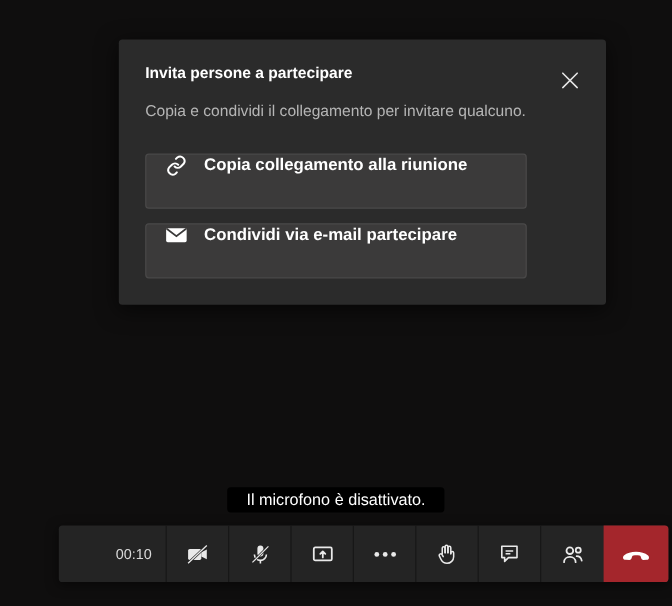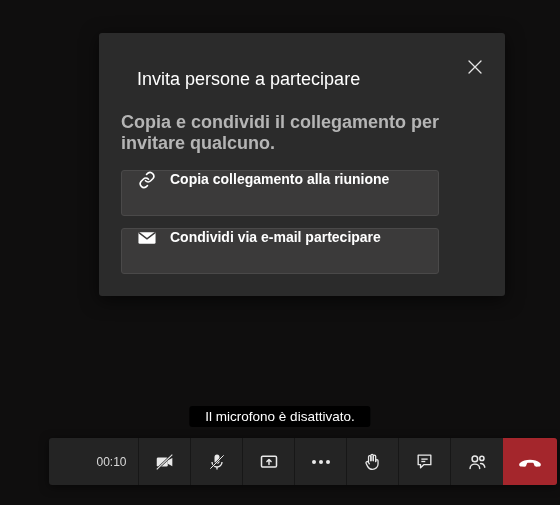--- a/index.html
+++ b/index.html
@@ -46,42 +46,41 @@
     border-radius: 3px;
     padding: 20px 22px 22px 22px;
     box-shadow: 0 4px 18px rgba(0,0,0,0.6);
   }
   .invite-head {
     display: flex;
     align-items: flex-start;
     justify-content: space-between;
   }
   .invite-title {
-    font-size: 18px;
-    font-weight: 400;
-    color: #ffffff;
-    margin: 16px;
+    font-size: 13px;
+    font-weight: 700;
+    color: #ffffff;
+    margin: 0;
   }
   .close-btn {
     width: 24px;
     height: 24px;
     display: flex;
     align-items: center;
     justify-content: center;
     color: #e6e6e6;
     cursor: pointer;
     margin-top: 2px;
     margin-right: -4px;
   }
   .invite-sub {
-    font-size: 18px;
+    font-size: 13px;
     color: #b5b5b5;
     margin-top: 6px;
-    margin-bottom: 16px;
-    font-weight: bold;
+    margin-bottom: 28px;
   }
   .invite-btn {
     display: flex;
     gap: 14px;
     background: #3b3a3a;
     border: 1px solid #4a4949;
     color: #ffffff;
     font-size: 14px;
     font-weight: 600;
     padding: 0 16px;

